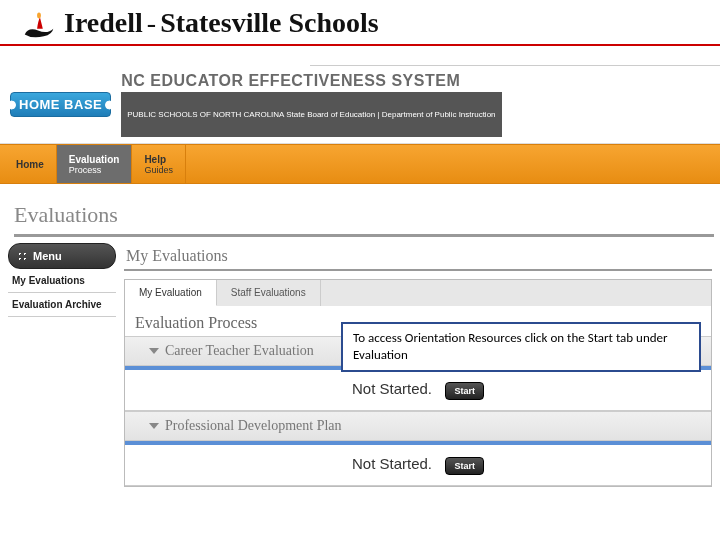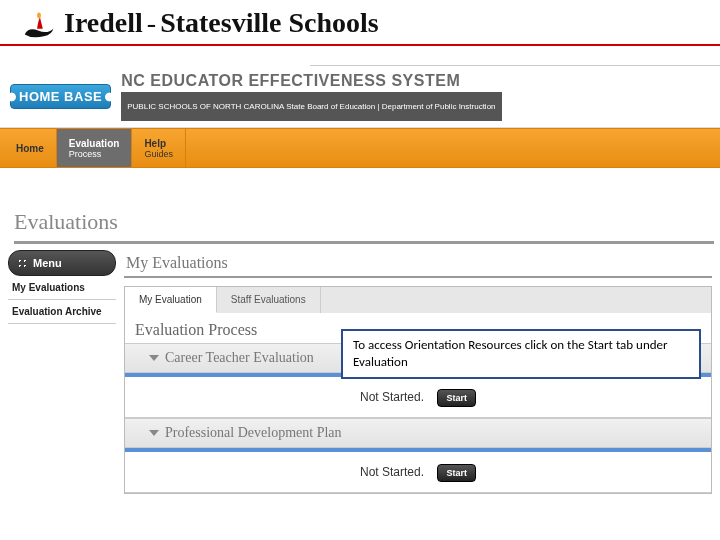--- a/index.html
+++ b/index.html
@@ -10,29 +10,29 @@
   .school-title { font-family: Georgia, 'Times New Roman', serif; font-size: 28px; font-weight: 700; color: #111; }
   .school-title .dash { font-weight: 400; padding: 0 4px; }
   .spacer-bar { height: 20px; background: #fff; border-bottom: 1px solid #ccc; margin-left: 310px; }
   
   .sys-header { display: flex; align-items: center; padding: 6px 10px; background: #fff; border-bottom: 1px solid #ddd; }
   .home-base-logo { display: flex; align-items: center; margin-right: 10px; }
   .hb-rect { background: linear-gradient(#3aa7dd,#1f7db8); border: 1px solid #1a6ca0; border-radius: 4px; padding: 4px 8px; color: #fff; font-weight: 700; font-size: 13px; letter-spacing: .5px; position: relative; }
   .hb-rect::before, .hb-rect::after { content:''; position:absolute; width:7px; height:7px; border:1px solid #fff; border-radius:50%; background:transparent; top:50%; transform:translateY(-50%); }
   .hb-rect::before{ left:-4px; background:#fff;} .hb-rect::after{ right:-4px; background:#fff;}
   .sys-name { font-size: 16px; color: #6a6a6a; font-weight: 600; letter-spacing: .5px; }
-  .sub-bar { font-size: 8px; color: #fff; background: #555; padding: 10px 6px; margin-top: 2px; display:inline-block; }
+  .sub-bar { font-size: 8px; color: #fff; background: #555; padding: 18px 6px; margin-top: 2px; display:inline-block; }
 
   .tab-strip { background: linear-gradient(#f7a531,#e88d12); height: 40px; display: flex; align-items: stretch; padding-left: 4px; border-top: 1px solid #d87f0c; border-bottom: 1px solid #d87f0c;}
   .tab { display:flex; flex-direction:column; justify-content:center; padding: 0 12px; font-size: 10px; color:#333; border-right:1px solid #d87f0c; cursor:pointer; }
   .tab.active { background:#6d6d6d; color:#fff; }
   .tab .main { font-weight:700; font-size:10px;}
   .tab .sub { font-size:9px; }
   
-  .page-title-row { padding: 18px 6px 6px 14px; margin-top: 23px; }
+  .page-title-row { padding: 18px 6px 6px 14px; }
   .page-title-row h1 { font-family: Georgia, serif; font-size: 22px; color:#888; font-weight: normal; border-bottom: 3px solid #999; padding-bottom: 6px;}
 
   .body-row { display:flex; padding: 0 8px; }
   .sidebar { width: 108px; flex: none; }
   .menu-btn { background: linear-gradient(#555,#333); color:#fff; font-size:11px; font-weight:700; padding:6px 8px; border:1px solid #222; border-radius:12px; display:flex; align-items:center; gap:6px; }
   .menu-dots { display:inline-block; width:10px; height:10px; background: radial-gradient(#fff 1px, transparent 1px) 0 0/5px 5px; }
   .side-link { font-size:10px; color:#222; padding:6px 4px; border-bottom:1px solid #ccc; cursor:pointer; font-weight:700;}
 
   .main-area { flex:1; padding-left: 8px; }
   .section-title { font-family: Georgia, serif; color:#777; font-size:16px; padding:4px 0 4px 2px; border-bottom:2px solid #999; }
@@ -46,21 +46,21 @@
   .ep-title { font-family: Georgia, serif; font-size:16px; color:#666; }
   
   .callout { position:absolute; right:10px; top:16px; width: 360px; background:#fff; border:2px solid #2b4b8f; padding:6px 10px; font-size:13px; line-height:1.3; font-family: Calibri, Arial, sans-serif; z-index:5;}
   
   .eval-item { background:#fff; }
   .item-head { background:linear-gradient(#f0f0f0,#e3e3e3); border-top:1px solid #ccc; border-bottom:1px solid #ccc; padding:6px 26px; display:flex; align-items:center; gap:8px;}
   .tri { width:0;height:0;border-top:5px solid transparent;border-bottom:5px solid transparent;border-left:6px solid #888; transform: rotate(90deg);}
   .item-title { font-family: Georgia, serif; color:#777; font-size:14px; }
   .blue-line { height:4px; background:#5b8fd6; }
   .item-body { padding: 10px; text-align:center; border-bottom:1px solid #ccc;}
-  .status-txt { font-size:12px; color:#333; }
+  .status-txt { font-size:15px; color:#333; }
   .start-btn { background:linear-gradient(#555,#222); color:#fff; border:1px solid #000; font-size:9px; font-weight:700; padding:3px 8px; border-radius:4px; cursor:pointer;margin-left:9px;}
 </style>
 </head>
 <body>
 
 <div class="school-header">
   <span class="lamp">
     <svg viewBox="0 0 40 40">
         <path d="M5 32 q4 -8 14 -4 q10 4 16 -2 q-1 6 -10 8 q-12 3 -20 -2z" fill="#111"></path>
         <path d="M18 26 q1 -8 3 -12 q2 8 3 12" fill="#c00"></path>

